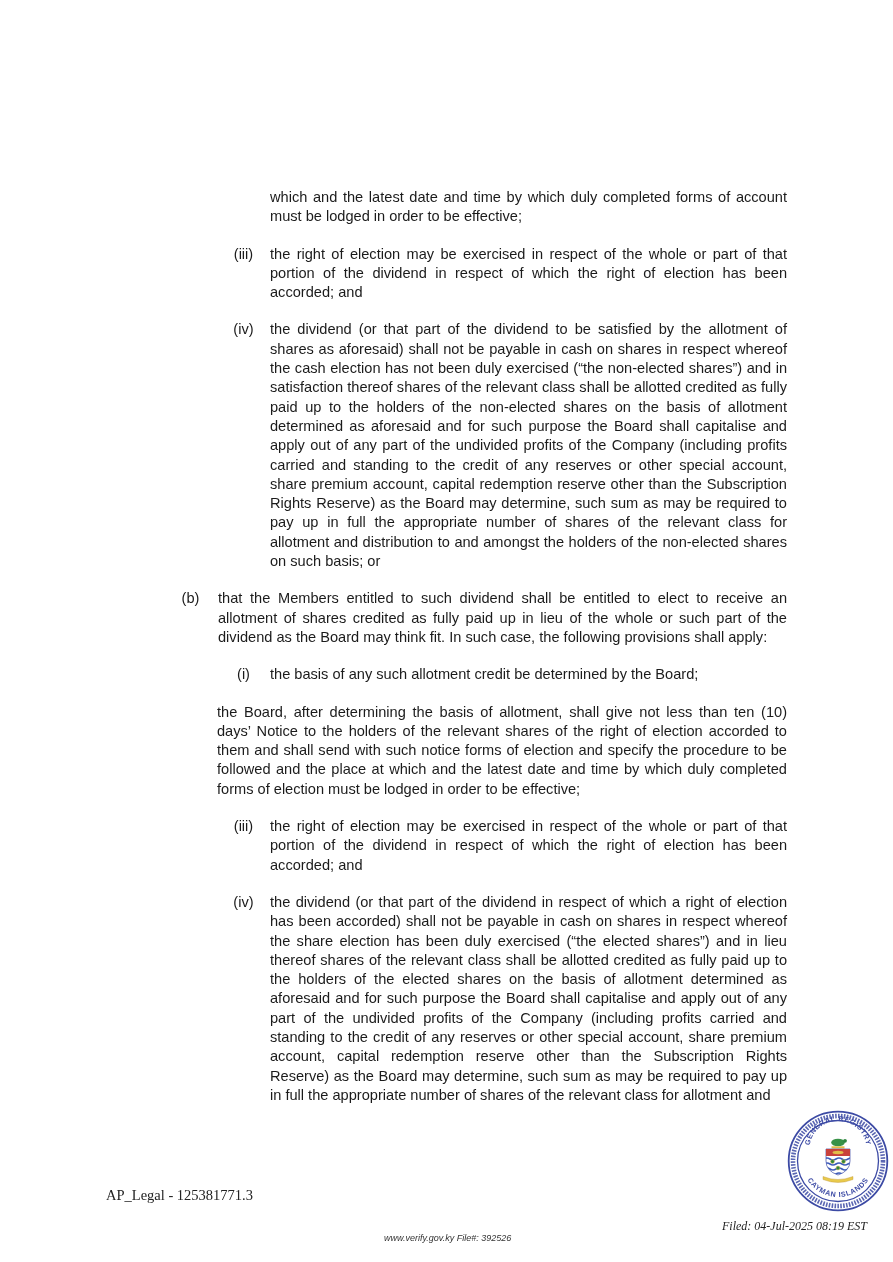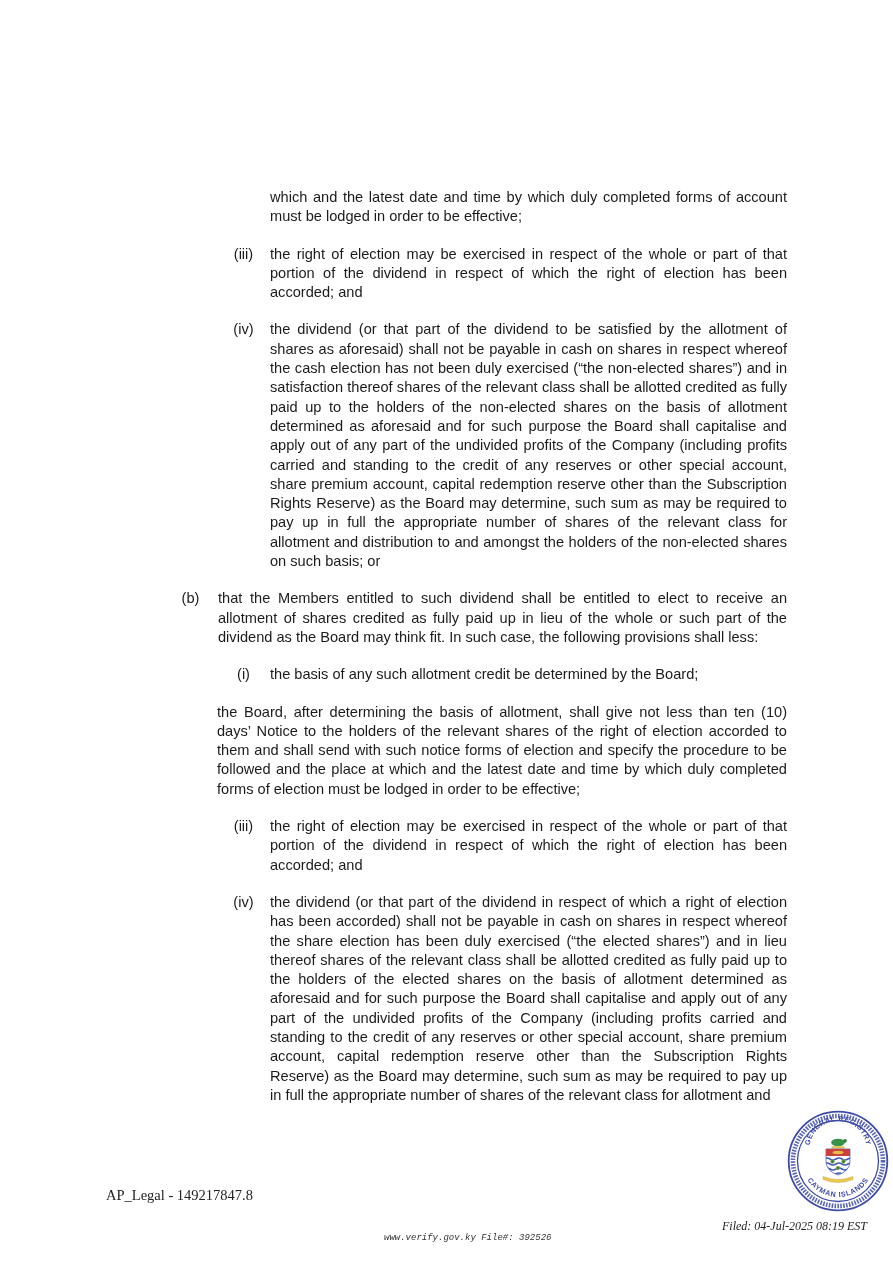--- a/index.html
+++ b/index.html
@@ -18,21 +18,21 @@
   .lvl2{margin-left:54px;}
   .marker{flex:none;width:53px;text-align:center;}
   .row.b-row .marker{width:55px;}
   .ptext{flex:1;}
   .footer-ref{
     position:absolute;left:106px;top:1187px;z-index:2;
     font-family:"Liberation Serif",serif;font-size:14.5px;color:#222;
   }
   .verify-line{
     position:absolute;left:384px;top:1233px;z-index:2;
-    font-family:Liberation Mono, monospace;font-style:italic;font-size:9px;color:#333;
+    font-family:Liberation Sans, sans-serif;font-style:italic;font-size:9px;color:#333;
   }
   .filed-line,.auth-line{
     position:absolute;right:26px;text-align:center;z-index:2;
     font-family:"Liberation Serif",serif;font-style:italic;font-size:12px;color:#222;
   }
   .filed-line{top:1219px;}
   .auth-line{top:1268px;margin-top:23px;}
   .seal{
     position:absolute;left:786px;top:1109px;width:104px;height:104px;
     z-index:1;opacity:0.93;
@@ -51,21 +51,21 @@
     <div class="ptext">the right of election may be exercised in respect of the whole or part of that portion of the dividend in respect of which the right of election has been accorded; and</div>
   </div>
 
   <div class="row lvl2">
     <div class="marker">(iv)</div>
     <div class="ptext">the dividend (or that part of the dividend to be satisfied by the allotment of shares as aforesaid) shall not be payable in cash on shares in respect whereof the cash election has not been duly exercised (“the non-elected shares”) and in satisfaction thereof shares of the relevant class shall be allotted credited as fully paid up to the holders of the non-elected shares on the basis of allotment determined as aforesaid and for such purpose the Board shall capitalise and apply out of any part of the undivided profits of the Company (including profits carried and standing to the credit of any reserves or other special account, share premium account, capital redemption reserve other than the Subscription Rights Reserve) as the Board may determine, such sum as may be required to pay up in full the appropriate number of shares of the relevant class for allotment and distribution to and amongst the holders of the non-elected shares on such basis; or</div>
   </div>
 
   <div class="row b-row">
     <div class="marker">(b)</div>
-    <div class="ptext">that the Members entitled to such dividend shall be entitled to elect to receive an allotment of shares credited as fully paid up in lieu of the whole or such part of the dividend as the Board may think fit.  In such case, the following provisions shall less:</div>
+    <div class="ptext">that the Members entitled to such dividend shall be entitled to elect to receive an allotment of shares credited as fully paid up in lieu of the whole or such part of the dividend as the Board may think fit.  In such case, the following provisions shall apply:</div>
   </div>
 
   <div class="row lvl2">
     <div class="marker">(i)</div>
     <div class="ptext">the basis of any such allotment credit be determined by the Board;</div>
   </div>
 
   <div class="row lvl2">
     <div class="ptext">the Board, after determining the basis of allotment, shall give not less than ten (10) days’ Notice to the holders of the relevant shares of the right of election accorded to them and shall send with such notice forms of election and specify the procedure to be followed and the place at which and the latest date and time by which duly completed forms of election must be lodged in order to be effective;</div>
   </div>
@@ -75,21 +75,21 @@
     <div class="ptext">the right of election may be exercised in respect of the whole or part of that portion of the dividend in respect of which the right of election has been accorded; and</div>
   </div>
 
   <div class="row lvl2">
     <div class="marker">(iv)</div>
     <div class="ptext">the dividend (or that part of the dividend in respect of which a right of election has been accorded) shall not be payable in cash on shares in respect whereof the share election has been duly exercised (“the elected shares”) and in lieu thereof shares of the relevant class shall be allotted credited as fully paid up to the holders of the elected shares on the basis of allotment determined as aforesaid and for such purpose the Board shall capitalise and apply out of any part of the undivided profits of the Company (including profits carried and standing to the credit of any reserves or other special account, share premium account, capital redemption reserve other than the Subscription Rights Reserve) as the Board may determine, such sum as may be required to pay up in full the appropriate number of shares of the relevant class for allotment and</div>
   </div>
 
 </div>
 
-<div class="footer-ref">AP_Legal - 149217847.8</div>
+<div class="footer-ref">AP_Legal - 125381771.3</div>
 
 <svg class="seal" viewBox="0 0 104 104" xmlns="http://www.w3.org/2000/svg">
   <g stroke="#2e3d9e" fill="none">
     <circle cx="52" cy="52" r="49.3" stroke-width="1.8"></circle>
     <circle cx="52" cy="52" r="45" stroke-width="4.6" stroke-dasharray="1.6,1.3" opacity="0.85"></circle>
     <circle cx="52" cy="52" r="40.5" stroke-width="1.3"></circle>
   </g>
   <defs>
     <path id="sealTopArc" d="M 24.1,46.1 A 28.5,28.5 0 1 1 79.9,46.1"></path>
     <path id="sealBottomArc" d="M 22.5,72.6 A 36,36 0 0 0 81.5,72.6"></path>

